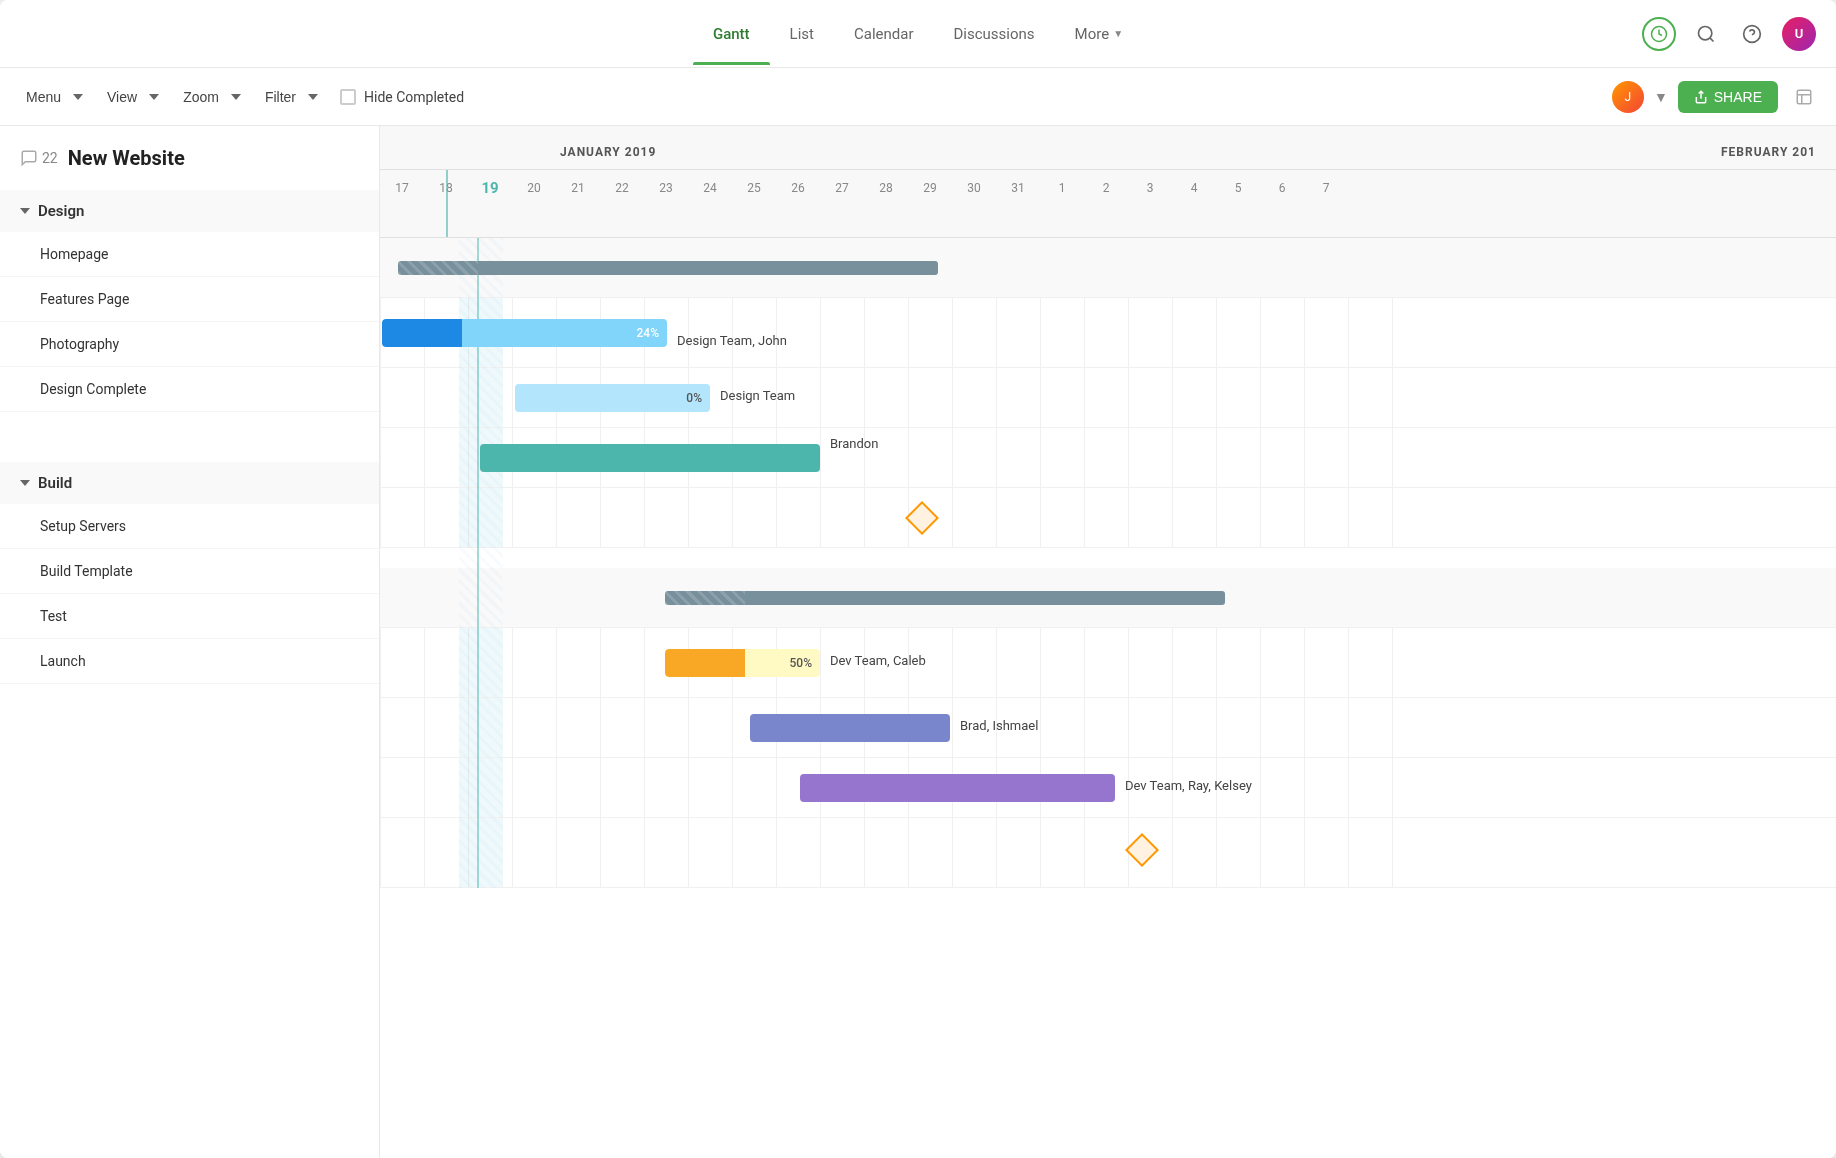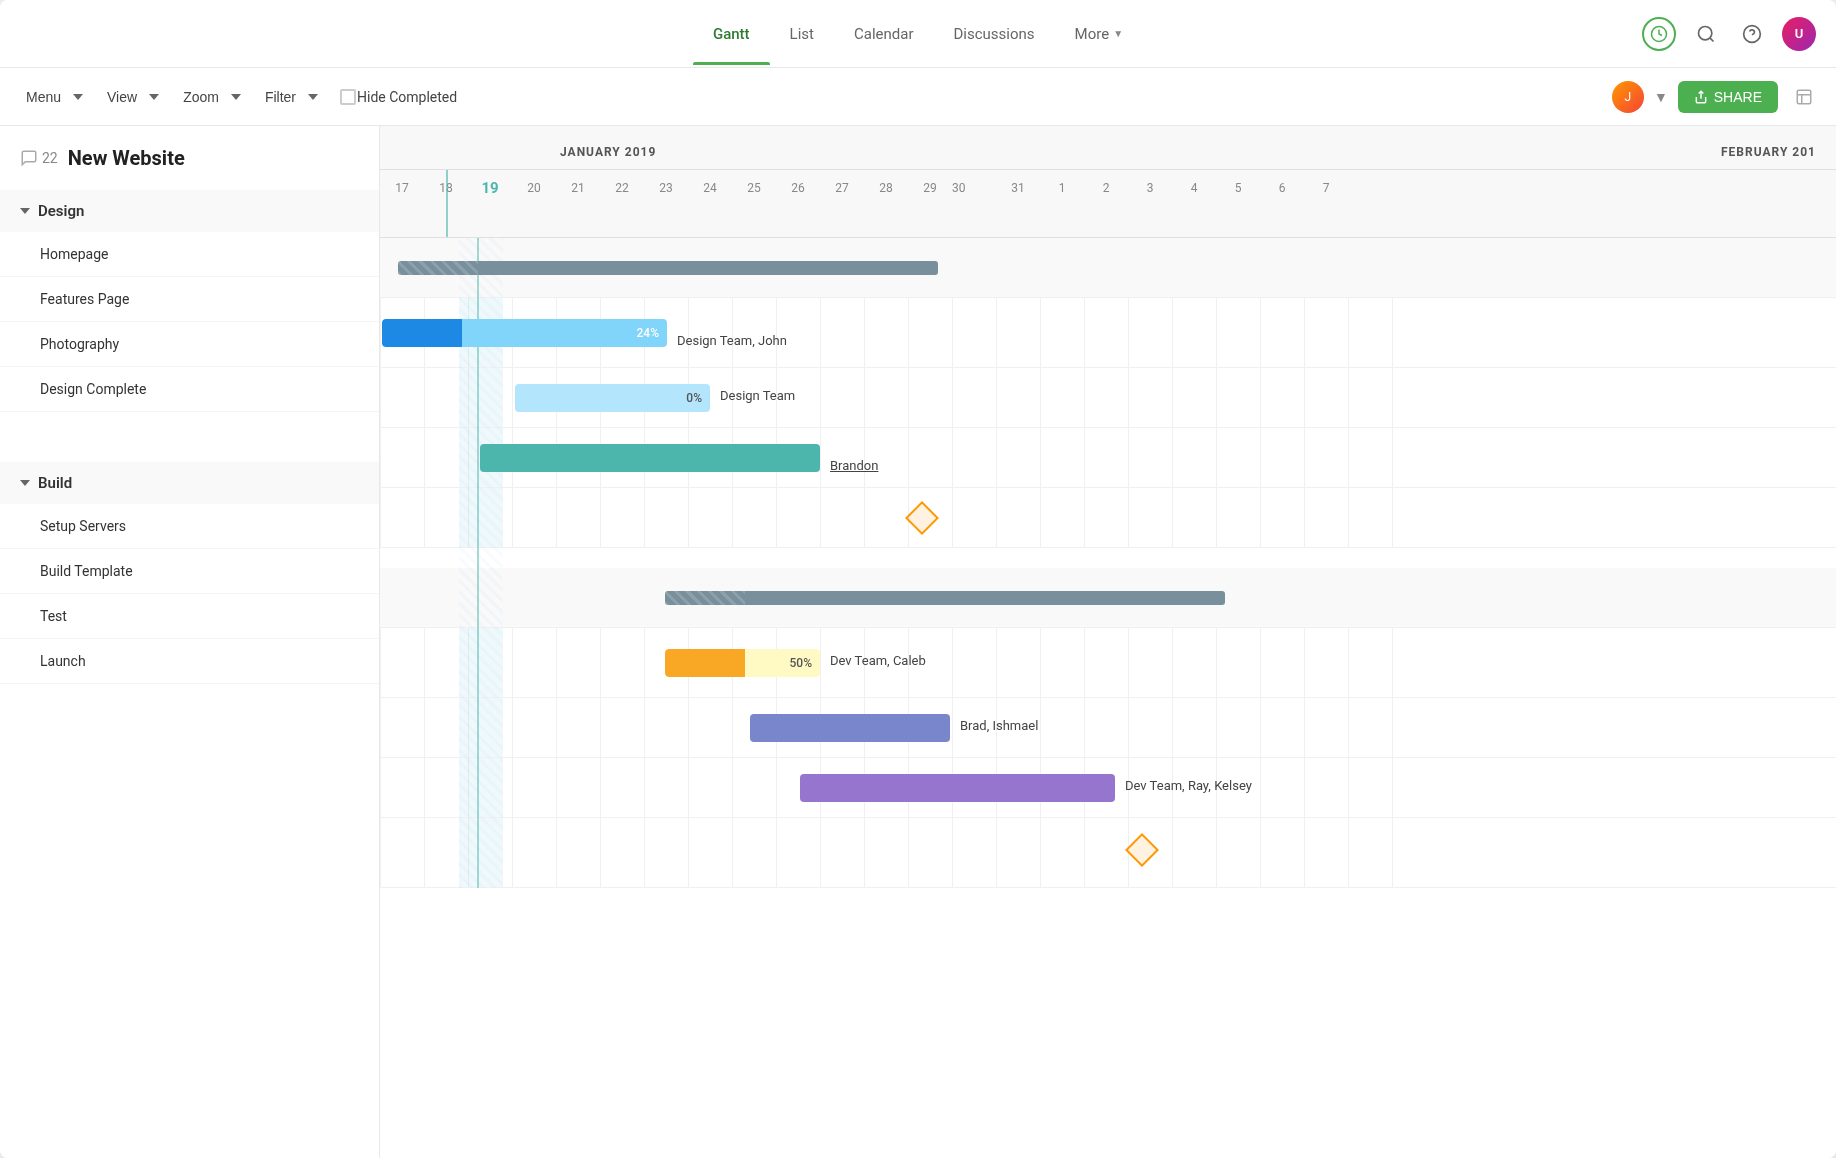--- a/index.html
+++ b/index.html
@@ -137,21 +137,21 @@
     }
 
     .chevron {
       font-size: 10px;
       color: #888;
     }
 
     .hide-completed-wrapper {
       display: flex;
       align-items: center;
-      gap: 1px;
+      gap: 8px;
       margin-left: 8px;
       font-size: 14px;
       color: #444;
       cursor: pointer;
     }
 
     .checkbox-square {
       width: 16px;
       height: 16px;
       border: 2px solid #ccc;
@@ -451,21 +451,21 @@
             <div style="width: 44px; text-align: center; font-size: 12px; color: rgb(136, 136, 136); flex-shrink: 0;">20</div>
             <div style="width: 44px; text-align: center; font-size: 12px; color: rgb(136, 136, 136); flex-shrink: 0;">21</div>
             <div style="width: 44px; text-align: center; font-size: 12px; color: rgb(136, 136, 136); flex-shrink: 0;">22</div>
             <div style="width: 44px; text-align: center; font-size: 12px; color: rgb(136, 136, 136); flex-shrink: 0;">23</div>
             <div style="width: 44px; text-align: center; font-size: 12px; color: rgb(136, 136, 136); flex-shrink: 0;">24</div>
             <div style="width: 44px; text-align: center; font-size: 12px; color: rgb(136, 136, 136); flex-shrink: 0;">25</div>
             <div style="width: 44px; text-align: center; font-size: 12px; color: rgb(136, 136, 136); flex-shrink: 0;">26</div>
             <div style="width: 44px; text-align: center; font-size: 12px; color: rgb(136, 136, 136); flex-shrink: 0;">27</div>
             <div style="width: 44px; text-align: center; font-size: 12px; color: rgb(136, 136, 136); flex-shrink: 0;">28</div>
             <div style="width: 44px; text-align: center; font-size: 12px; color: rgb(136, 136, 136); flex-shrink: 0;">29</div>
-            <div style="width: 44px; font-size: 12px; color: rgb(136, 136, 136); flex-shrink: 0;">30</div>
+            <div style="width: 44px; text-align: center; font-size: 12px; color: rgb(136, 136, 136); flex-shrink: 0;">30</div>
             <div style="width: 44px; text-align: center; font-size: 12px; color: rgb(136, 136, 136); flex-shrink: 0;">31</div>
             <div style="width: 44px; text-align: center; font-size: 12px; color: rgb(136, 136, 136); flex-shrink: 0;">1</div>
             <div style="width: 44px; text-align: center; font-size: 12px; color: rgb(136, 136, 136); flex-shrink: 0;">2</div>
             <div style="width: 44px; text-align: center; font-size: 12px; color: rgb(136, 136, 136); flex-shrink: 0;">3</div>
             <div style="width: 44px; text-align: center; font-size: 12px; color: rgb(136, 136, 136); flex-shrink: 0;">4</div>
             <div style="width: 44px; text-align: center; font-size: 12px; color: rgb(136, 136, 136); flex-shrink: 0;">5</div>
             <div style="width: 44px; text-align: center; font-size: 12px; color: rgb(136, 136, 136); flex-shrink: 0;">6</div>
             <div style="width: 44px; text-align: center; font-size: 12px; color: rgb(136, 136, 136); flex-shrink: 0;">7</div>
           </div>
 
@@ -512,21 +512,21 @@
             </div>
           </div>
           <div style="position: relative; height: 60px; border-bottom: 1px solid rgb(240, 240, 240);">
             <div style="position: absolute; left: 135px; top: 16px; width: 195px; height: 28px; background: rgb(179, 229, 252); border-radius: 4px; z-index: 2;">
               <span style="position: absolute; right: 8px; top: 50%; transform: translateY(-50%); font-size: 12px; font-weight: 500; color: rgb(85, 85, 85);">0%</span>
             </div>
             <span style="position: absolute; left: 340px; top: 20px; font-size: 13px; color: rgb(68, 68, 68); white-space: nowrap; z-index: 3;">Design Team</span>
           </div>
           <div style="position: relative; height: 60px; border-bottom: 1px solid rgb(240, 240, 240);">
             <div style="position: absolute; left: 100px; top: 16px; width: 340px; height: 28px; background: rgb(77, 182, 172); border-radius: 4px; z-index: 2;"></div>
-            <span style="position: absolute; left: 450px; top: 30px; font-size: 13px; color: rgb(68, 68, 68); white-space: nowrap; z-index: 3; text-decoration: underline;">Brandon</span>
+            <span style="position: absolute; left: 450px; top: 8px; font-size: 13px; color: rgb(68, 68, 68); white-space: nowrap; z-index: 3;">Brandon</span>
           </div>
           <div style="position: relative; height: 60px; border-bottom: 1px solid rgb(240, 240, 240);">
             <div style="position: absolute; left: 530px; top: 18px; width: 24px; height: 24px; transform: rotate(45deg); border: 2px solid rgb(255, 152, 0); background: rgba(255, 152, 0, 0.12); z-index: 2;"></div>
           </div>
           <div style="position: relative; height: 20px; border-bottom: none; background: rgb(255, 255, 255);"></div>
           <div style="position: relative; height: 60px; border-bottom: 1px solid rgb(240, 240, 240); background: rgb(249, 249, 249);">
             <div style="position: absolute; left: 285px; top: 23px; width: 560px; height: 14px; background: rgb(120, 144, 156); border-radius: 3px; z-index: 2;"></div>
             <div style="position: absolute; left: 285px; top: 23px; width: 80px; height: 14px; background: repeating-linear-gradient(45deg, rgba(255, 255, 255, 0.15) 0px, rgba(255, 255, 255, 0.15) 3px, transparent 3px, transparent 8px); z-index: 3; border-radius: 3px 0px 0px 3px;"></div>
           </div>
           <div style="position: relative; height: 70px; border-bottom: 1px solid rgb(240, 240, 240);">

